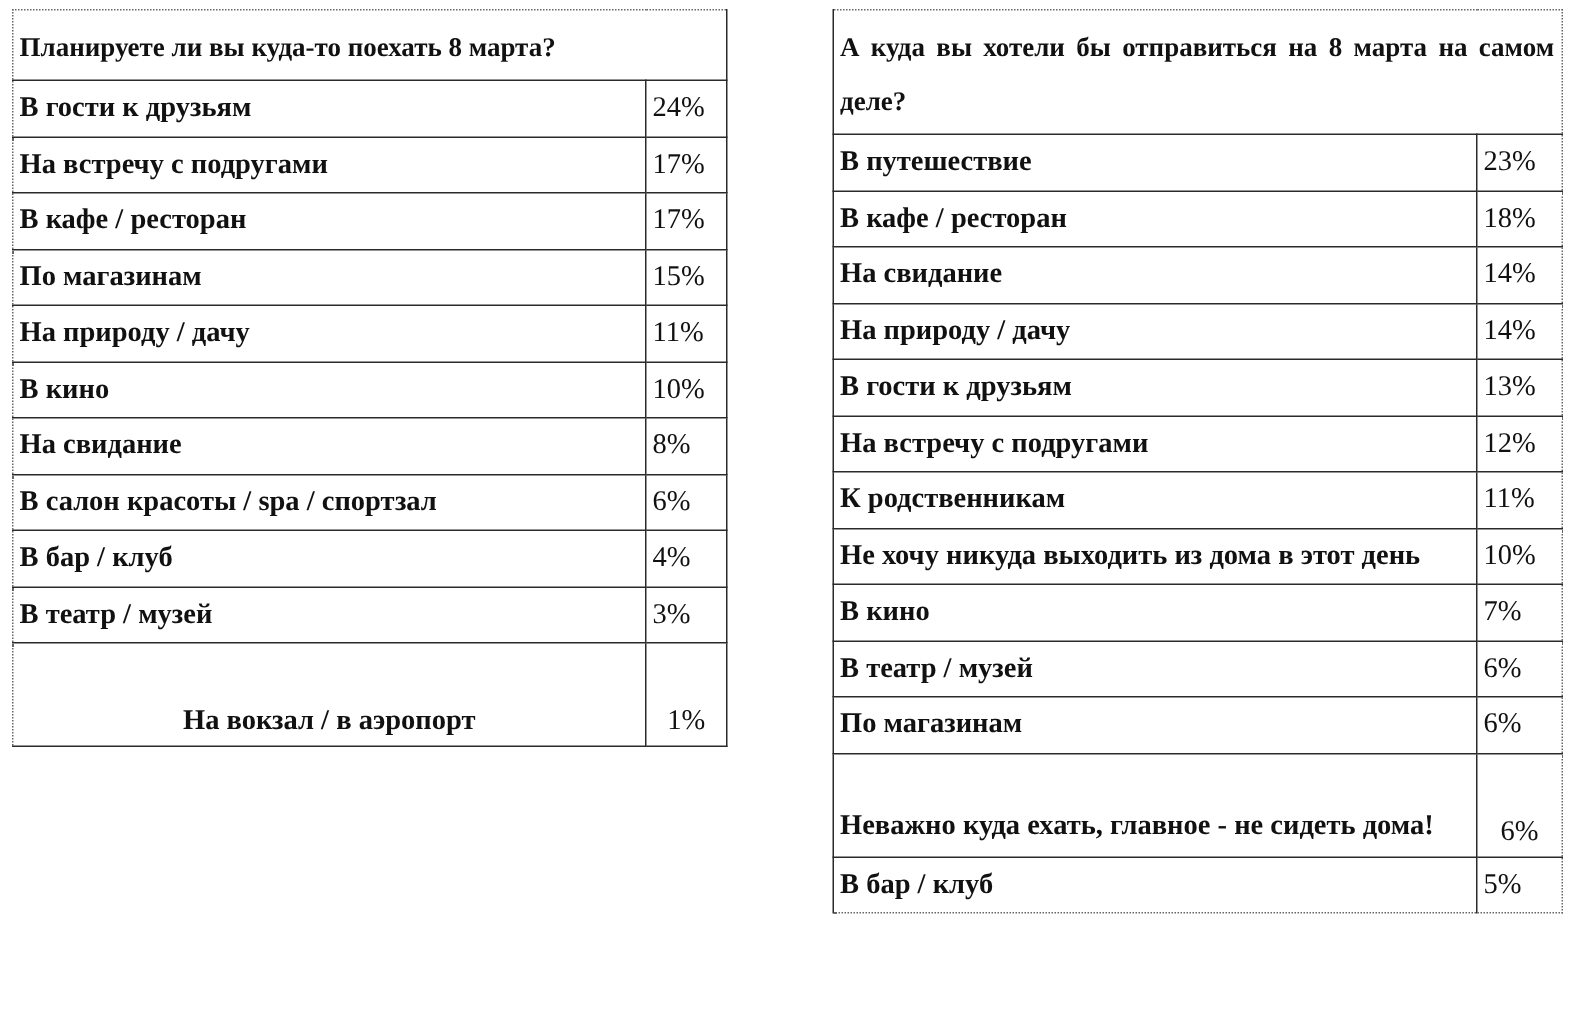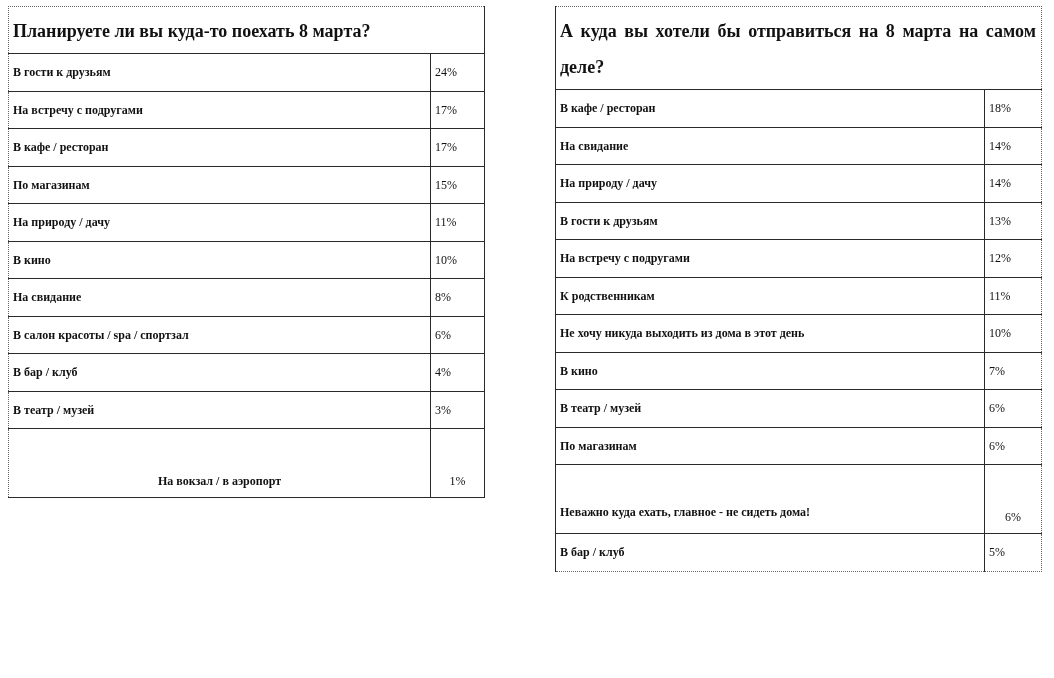--- a/index.html
+++ b/index.html
@@ -1,19 +1,19 @@
 <!DOCTYPE html>
 <html><head>
   <meta charset="utf-8">
   <style>
     html, body { margin: 0; padding: 0; background: #ffffff; }
     body { width: 1054px; height: 678px; position: relative; overflow: hidden;
            font-family: "Liberation Serif", "DejaVu Serif", serif; color: #111; }
     .tbl { position: absolute; border-collapse: collapse; table-layout: fixed; }
-    .tbl td { padding: 0 4px; font-size: 12px; line-height: 20px; vertical-align: middle;
+    .tbl td { padding: 0 4px; font-size: 19px; line-height: 20px; vertical-align: middle;
               border: 1.5px solid #2a2a2a; }
     .tbl td.label { font-weight: bold; white-space: nowrap; }
     .tbl td.val { font-weight: normal; padding-left: 4px; }
     .tbl td.head { font-weight: bold; font-size: 18px; line-height: 36px; text-align: justify;
                    text-align-last: left; padding: 6px 5px 4px 4px; vertical-align: top; }
     .tbl tr.row td { height: 36.5px; }
     .tbl tr.tall td { height: 62px; vertical-align: bottom; padding-bottom: 6px; text-align: center; }
     .tbl td.wrap { white-space: normal; text-align: justify; text-align-last: left; line-height: 29px; }
 
     
@@ -91,20 +91,24 @@
 <table id="t2" class="tbl">
   <colgroup>
       <col class="c1">
       <col class="c2">
     </colgroup>
   <tbody>
       <tr>
     <td class="head" colspan="2">А куда вы хотели бы отправиться на 8 марта на самом деле?</td>
   </tr>
   <tr class="row">
+        <td class="label">В путешествие</td>
+        <td class="val">23%</td>
+      </tr>
+  <tr class="row">
         <td class="label">В кафе / ресторан</td>
         <td class="val">18%</td>
       </tr>
   <tr class="row">
         <td class="label">На свидание</td>
         <td class="val">14%</td>
       </tr>
   <tr class="row">
         <td class="label">На природу / дачу</td>
         <td class="val">14%</td>

